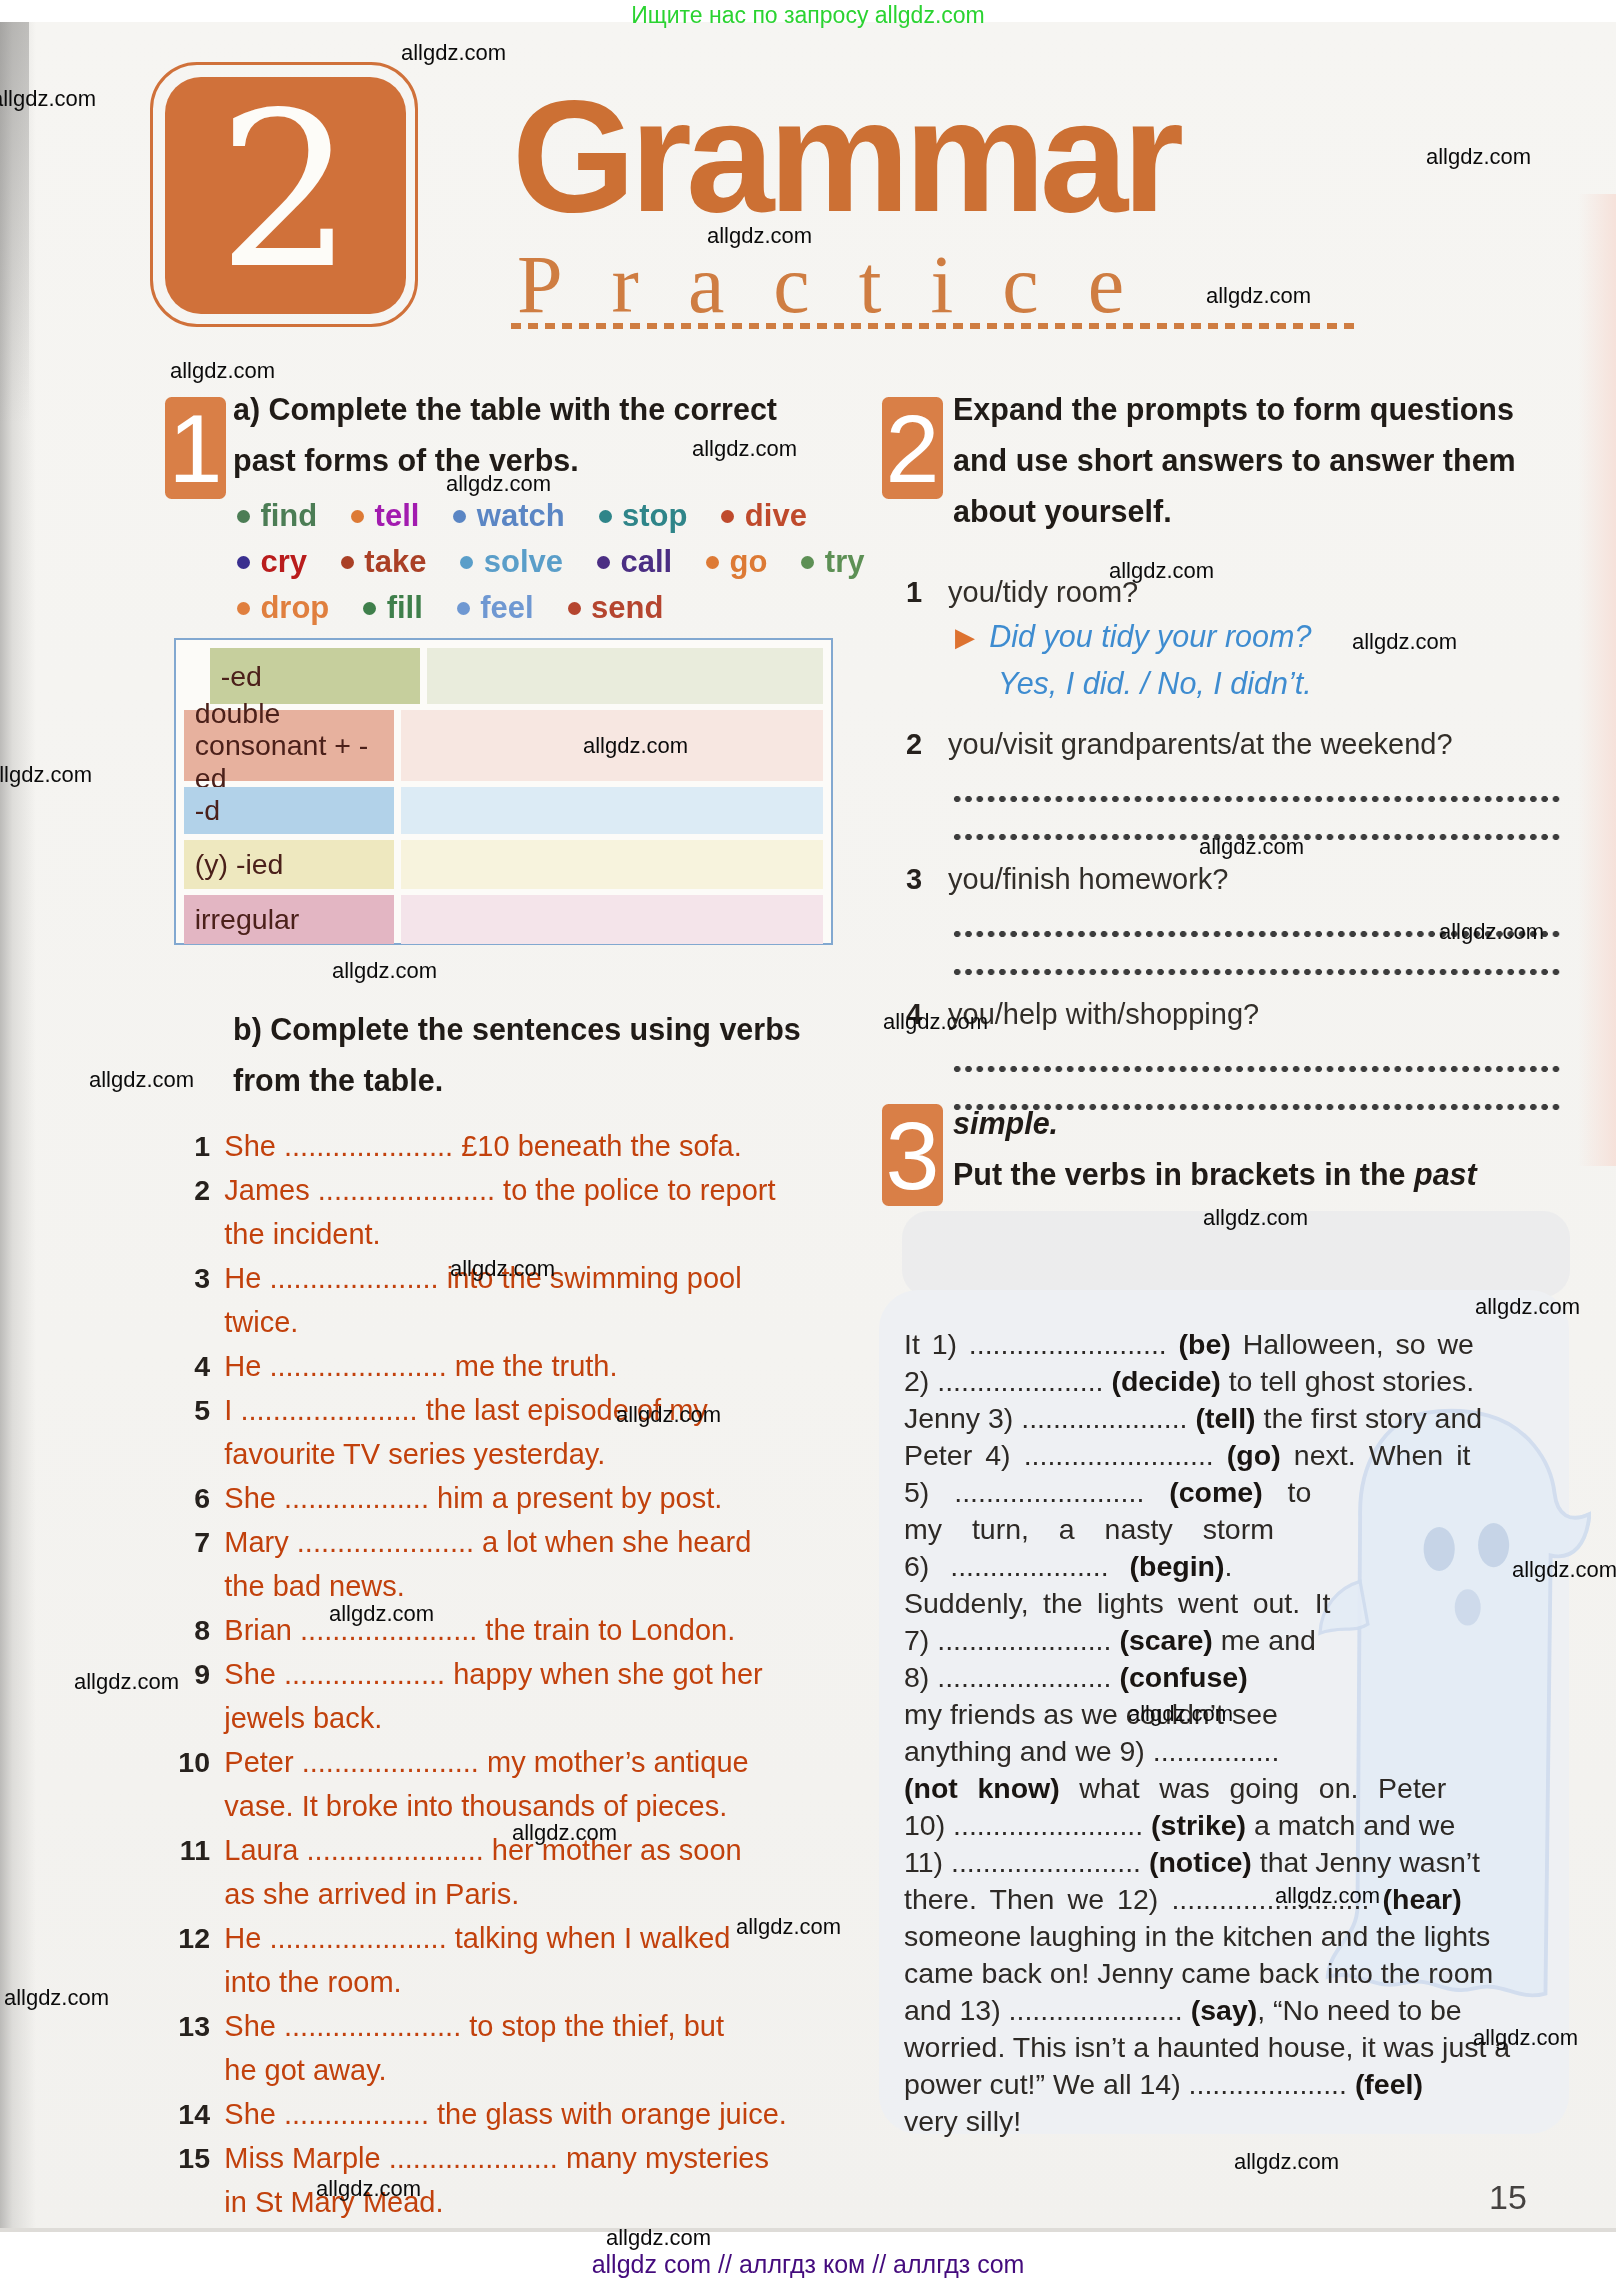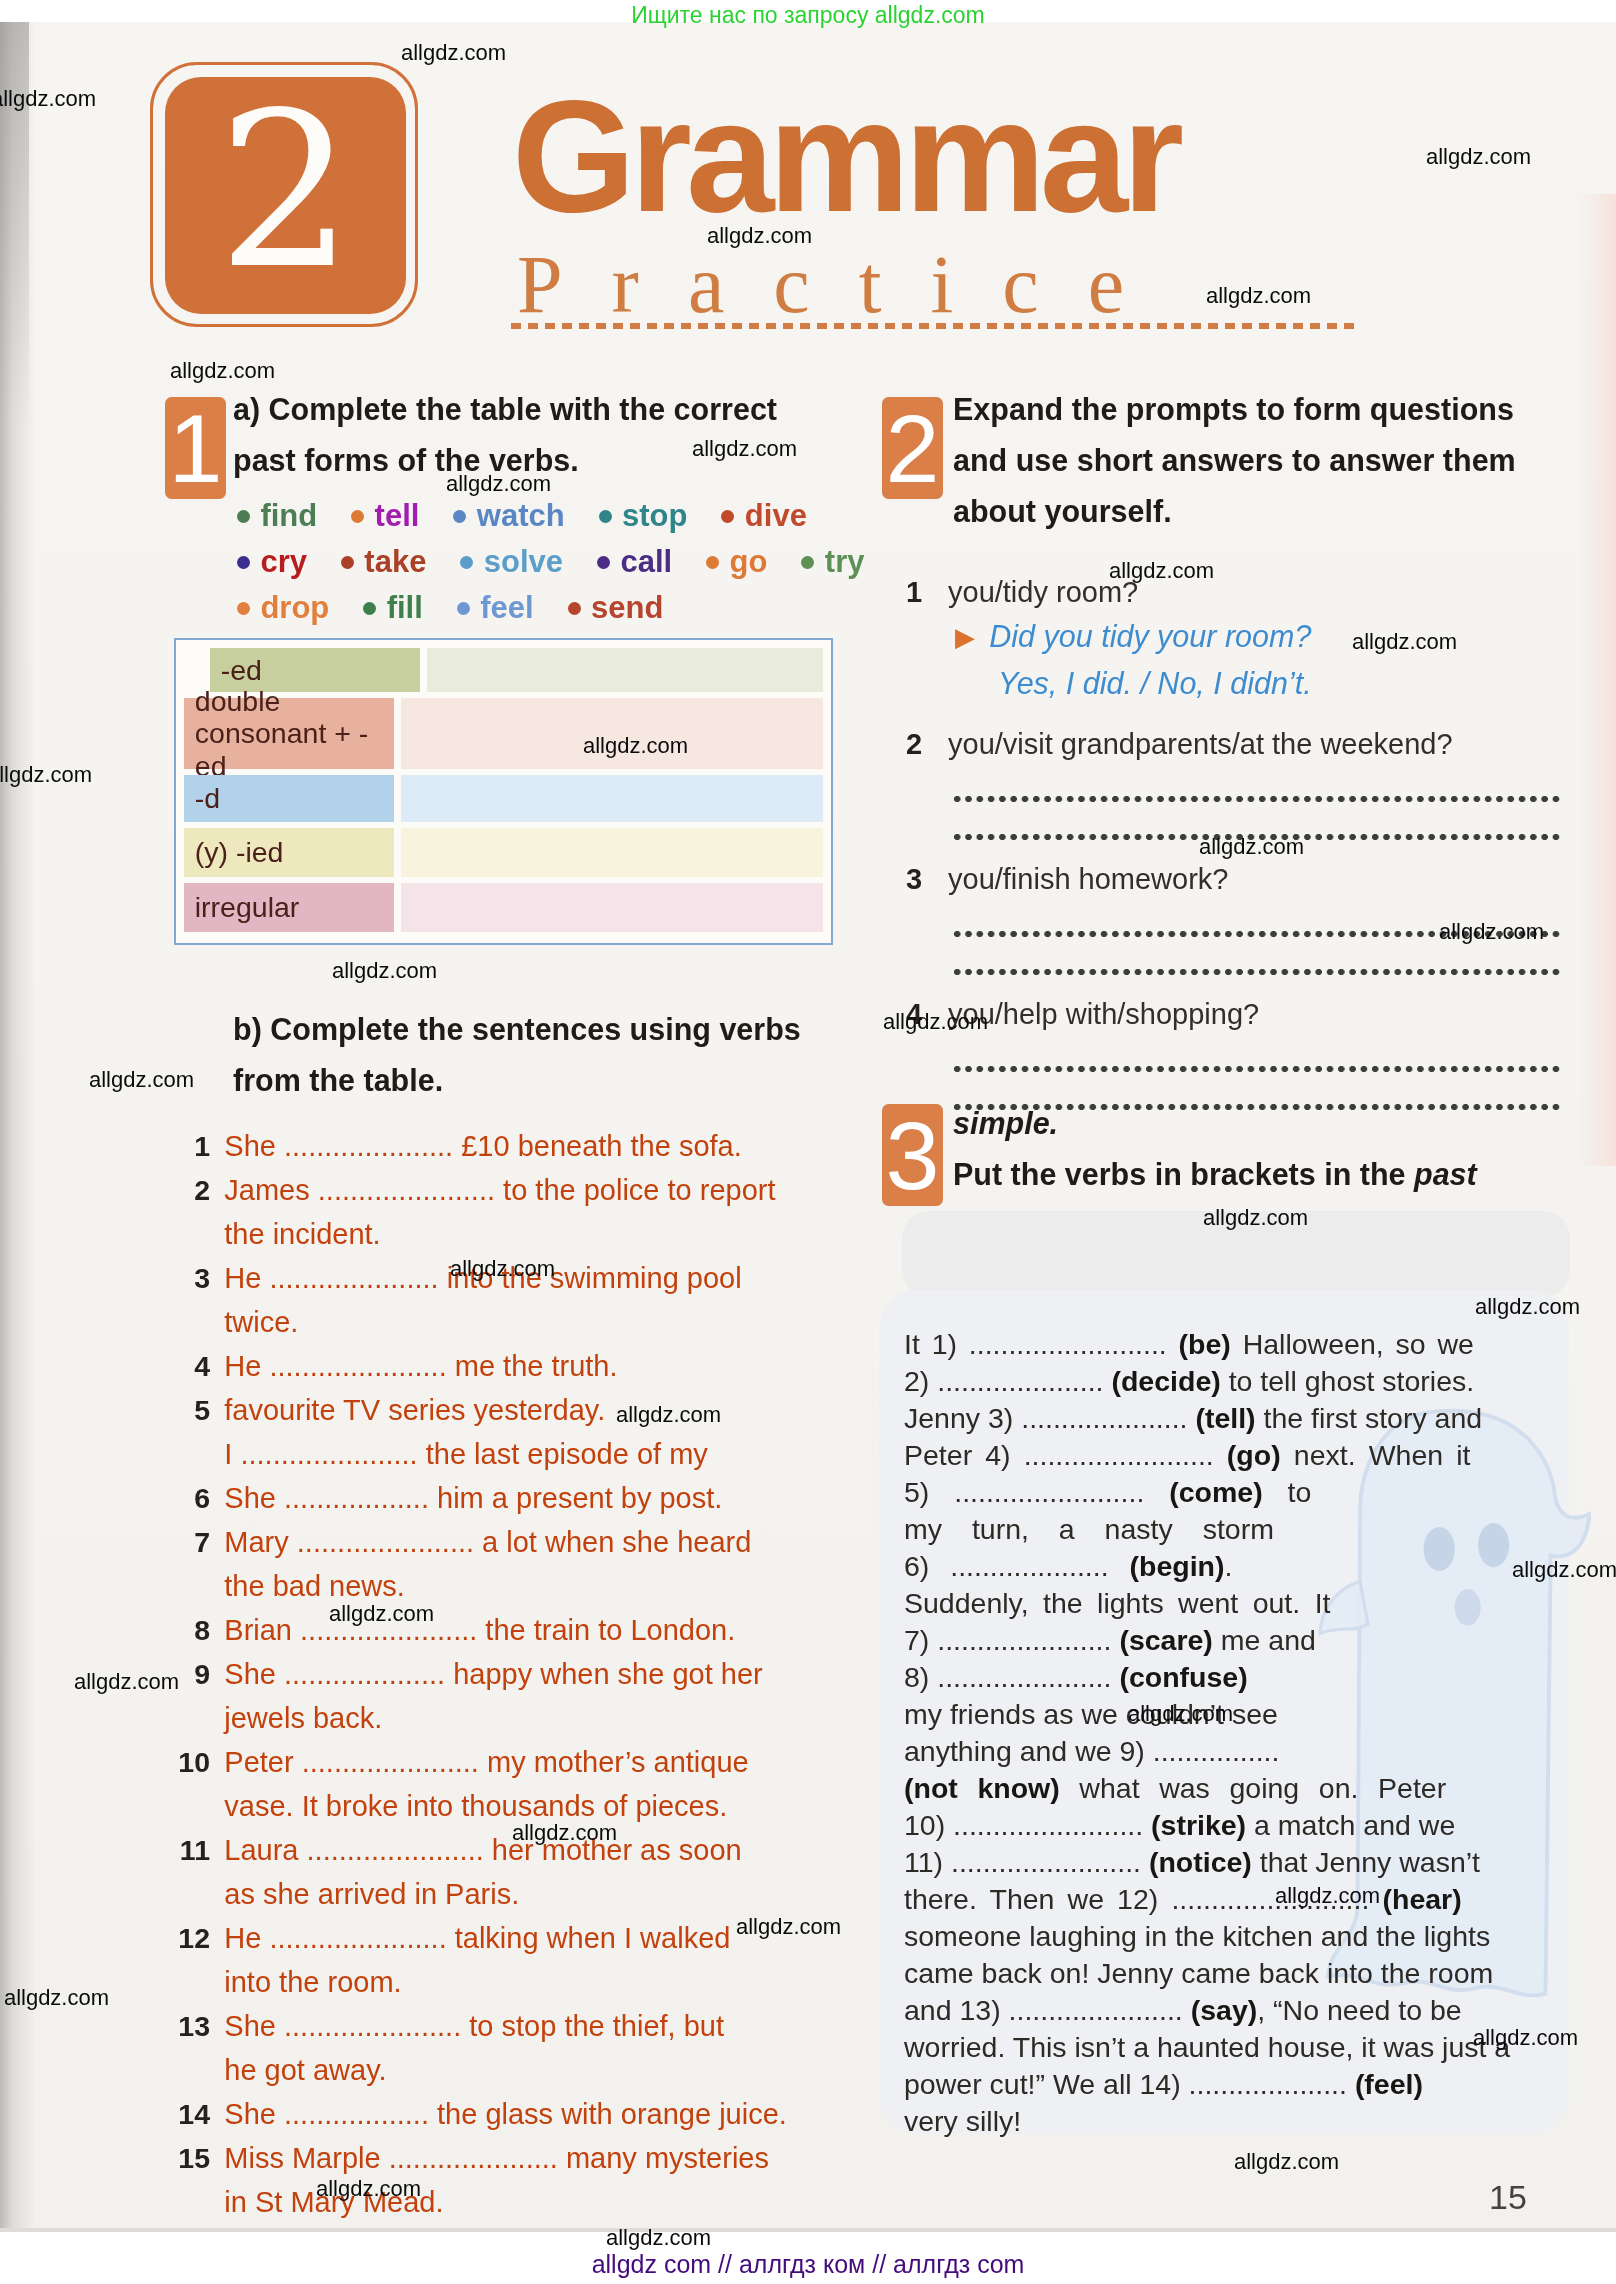--- a/index.html
+++ b/index.html
@@ -163,21 +163,21 @@
           <span class="vword" style="color: rgb(111, 152, 210);">feel</span>
         </span>
         <span class="verb">
           <span class="vdot" style="background: rgb(181, 69, 47);"></span>
           <span class="vword" style="color: rgb(181, 69, 47);">send</span>
         </span>
       </div>
     </div>
 
   <div class="ptable">
-      <div class="trow" style="height: 44px; padding-left: 26px;">
+      <div class="trow" style="height: 56px; padding-left: 26px;">
         <div class="tlabel" style="background: rgb(198, 207, 157);">-ed</div>
         <div class="tcell" style="background: rgb(233, 236, 220);"></div>
       </div>
       <div class="trow" style="height: 71px;">
         <div class="tlabel" style="background: rgb(231, 177, 158);">double consonant + -ed</div>
         <div class="tcell" style="background: rgb(247, 231, 225);"></div>
       </div>
       <div class="trow" style="height: 47px;">
         <div class="tlabel" style="background: rgb(178, 210, 233);">-d</div>
         <div class="tcell" style="background: rgb(220, 235, 245);"></div>
@@ -220,22 +220,22 @@
       </div>
       <div class="sitem">
         <div class="snum">4</div>
         <div class="stext">
           <div class="sline">He ...................... me the truth.</div>
         </div>
       </div>
       <div class="sitem">
         <div class="snum">5</div>
         <div class="stext">
+          <div class="sline">I ...................... the last episode of my</div>
           <div class="sline">favourite TV series yesterday.</div>
-          <div class="sline">I ...................... the last episode of my</div>
         </div>
       </div>
       <div class="sitem">
         <div class="snum">6</div>
         <div class="stext">
           <div class="sline">She .................. him a present by post.</div>
         </div>
       </div>
       <div class="sitem">
         <div class="snum">7</div>

